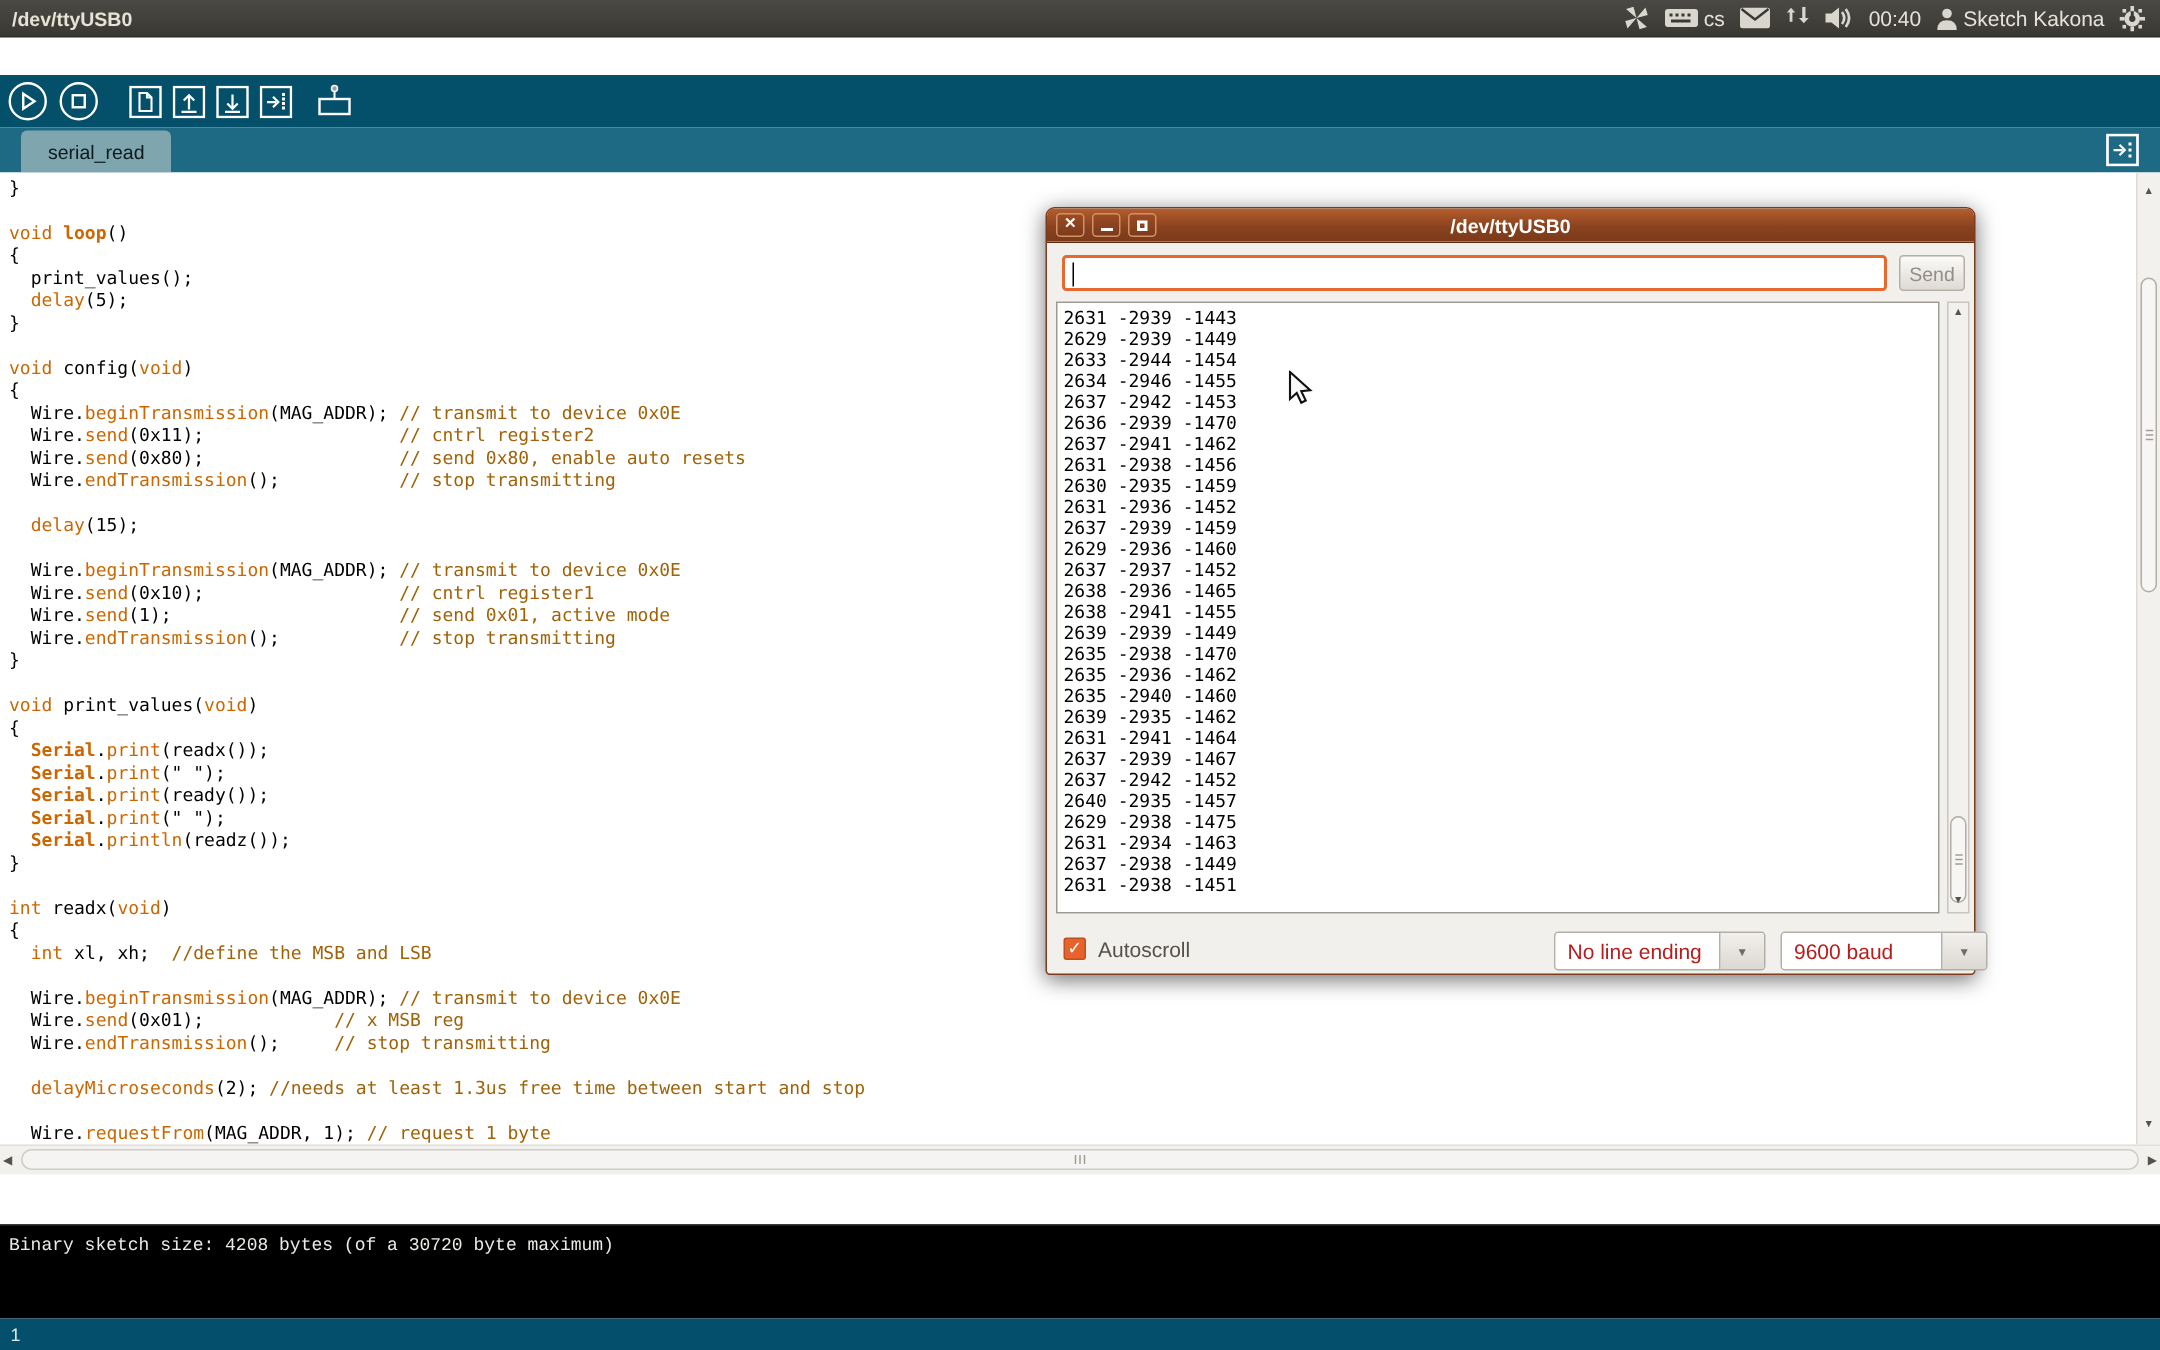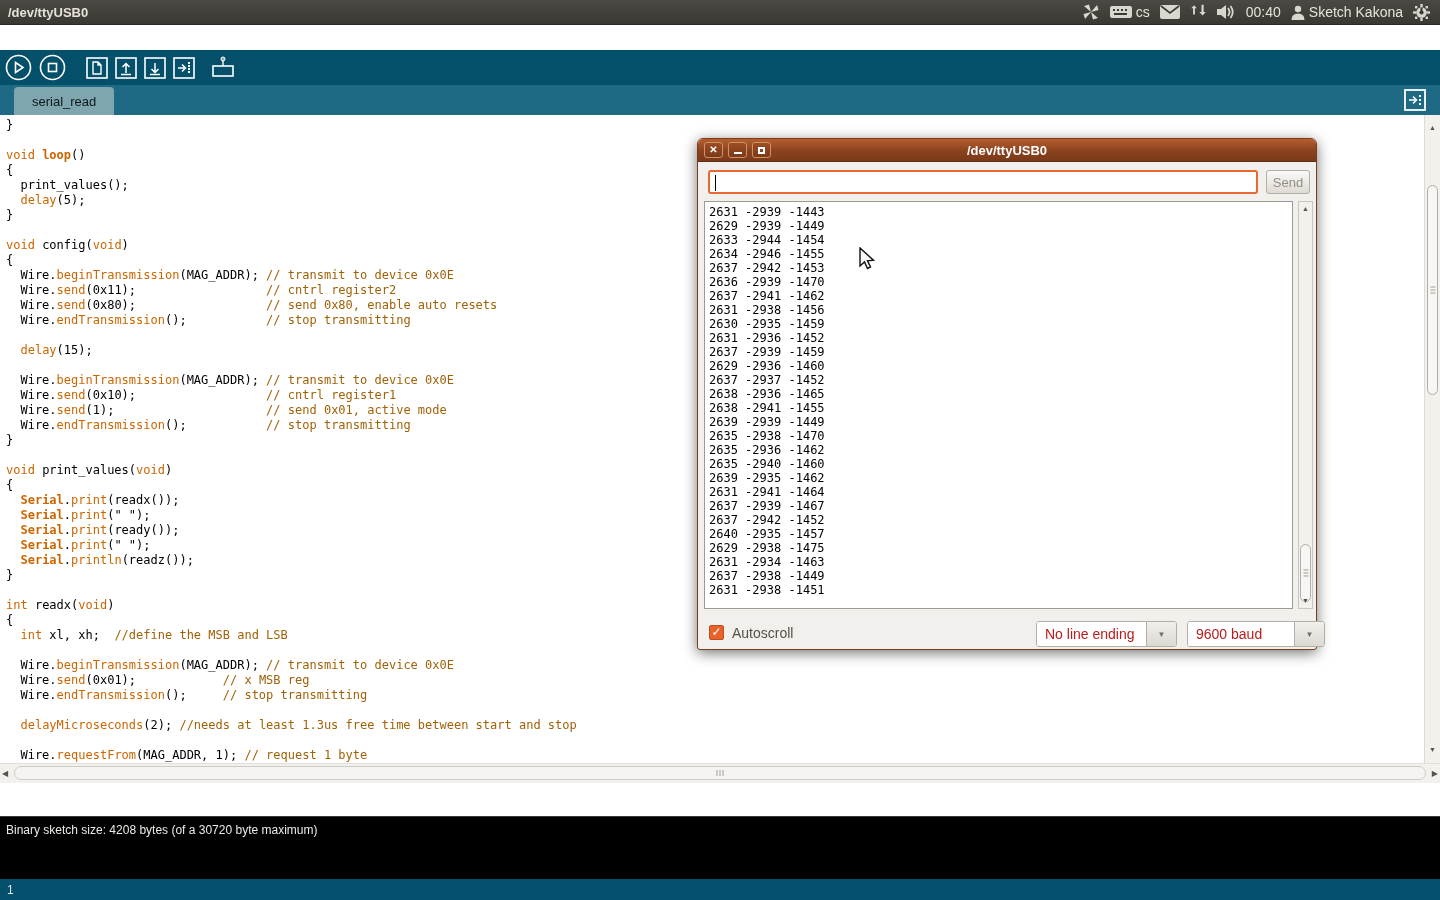--- a/index.html
+++ b/index.html
@@ -63,21 +63,21 @@
   #hthumb { position:absolute; left:14px; top:2px; width:1412px; height:14px;
     background:#f5f4f2; border:1px solid #cfccc5; border-radius:7px; }
   #hgrip { position:absolute; left:50%; top:50%; transform:translate(-50%,-50%);
     display:flex; gap:2px; }
   #hgrip i { display:block; width:1px; height:6px; background:#a39e95; }
 
   
   #statusbar { left:0; top:783px; width:1440px; height:33px; background:#5b93a0;
     color:#ffffff; font-size:13px; display:flex; align-items:center; padding-left:8px; }
   #console { left:0; top:816px; width:1440px; height:63px; background:#000000;
-    color:#eceae6; font-family:Liberation Sans, sans-serif; font-size:12px;
+    color:#eceae6; font-family:Liberation Mono, monospace; font-size:12px;
     padding:6px 0 0 6px; border-top:1px solid #3a3a3a; }
   #footer { left:0; top:879px; width:1440px; height:21px; background:#04506c;
     color:#dfe6e8; font-size:12px; display:flex; align-items:center; padding-left:7px; }
 
   
   #serial-win { left:697px; top:138px; width:620px; height:512px;
     background:#f2f0ec; border:1px solid #7c3c1c; border-radius:6px 6px 3px 3px;
     box-shadow:0 3px 14px rgba(0,0,0,0.55); }
   #serial-titlebar { position:absolute; left:0; top:0; width:100%; height:23px;
     background:linear-gradient(#b55e2e,#8a421e 55%,#7a3a1a);

